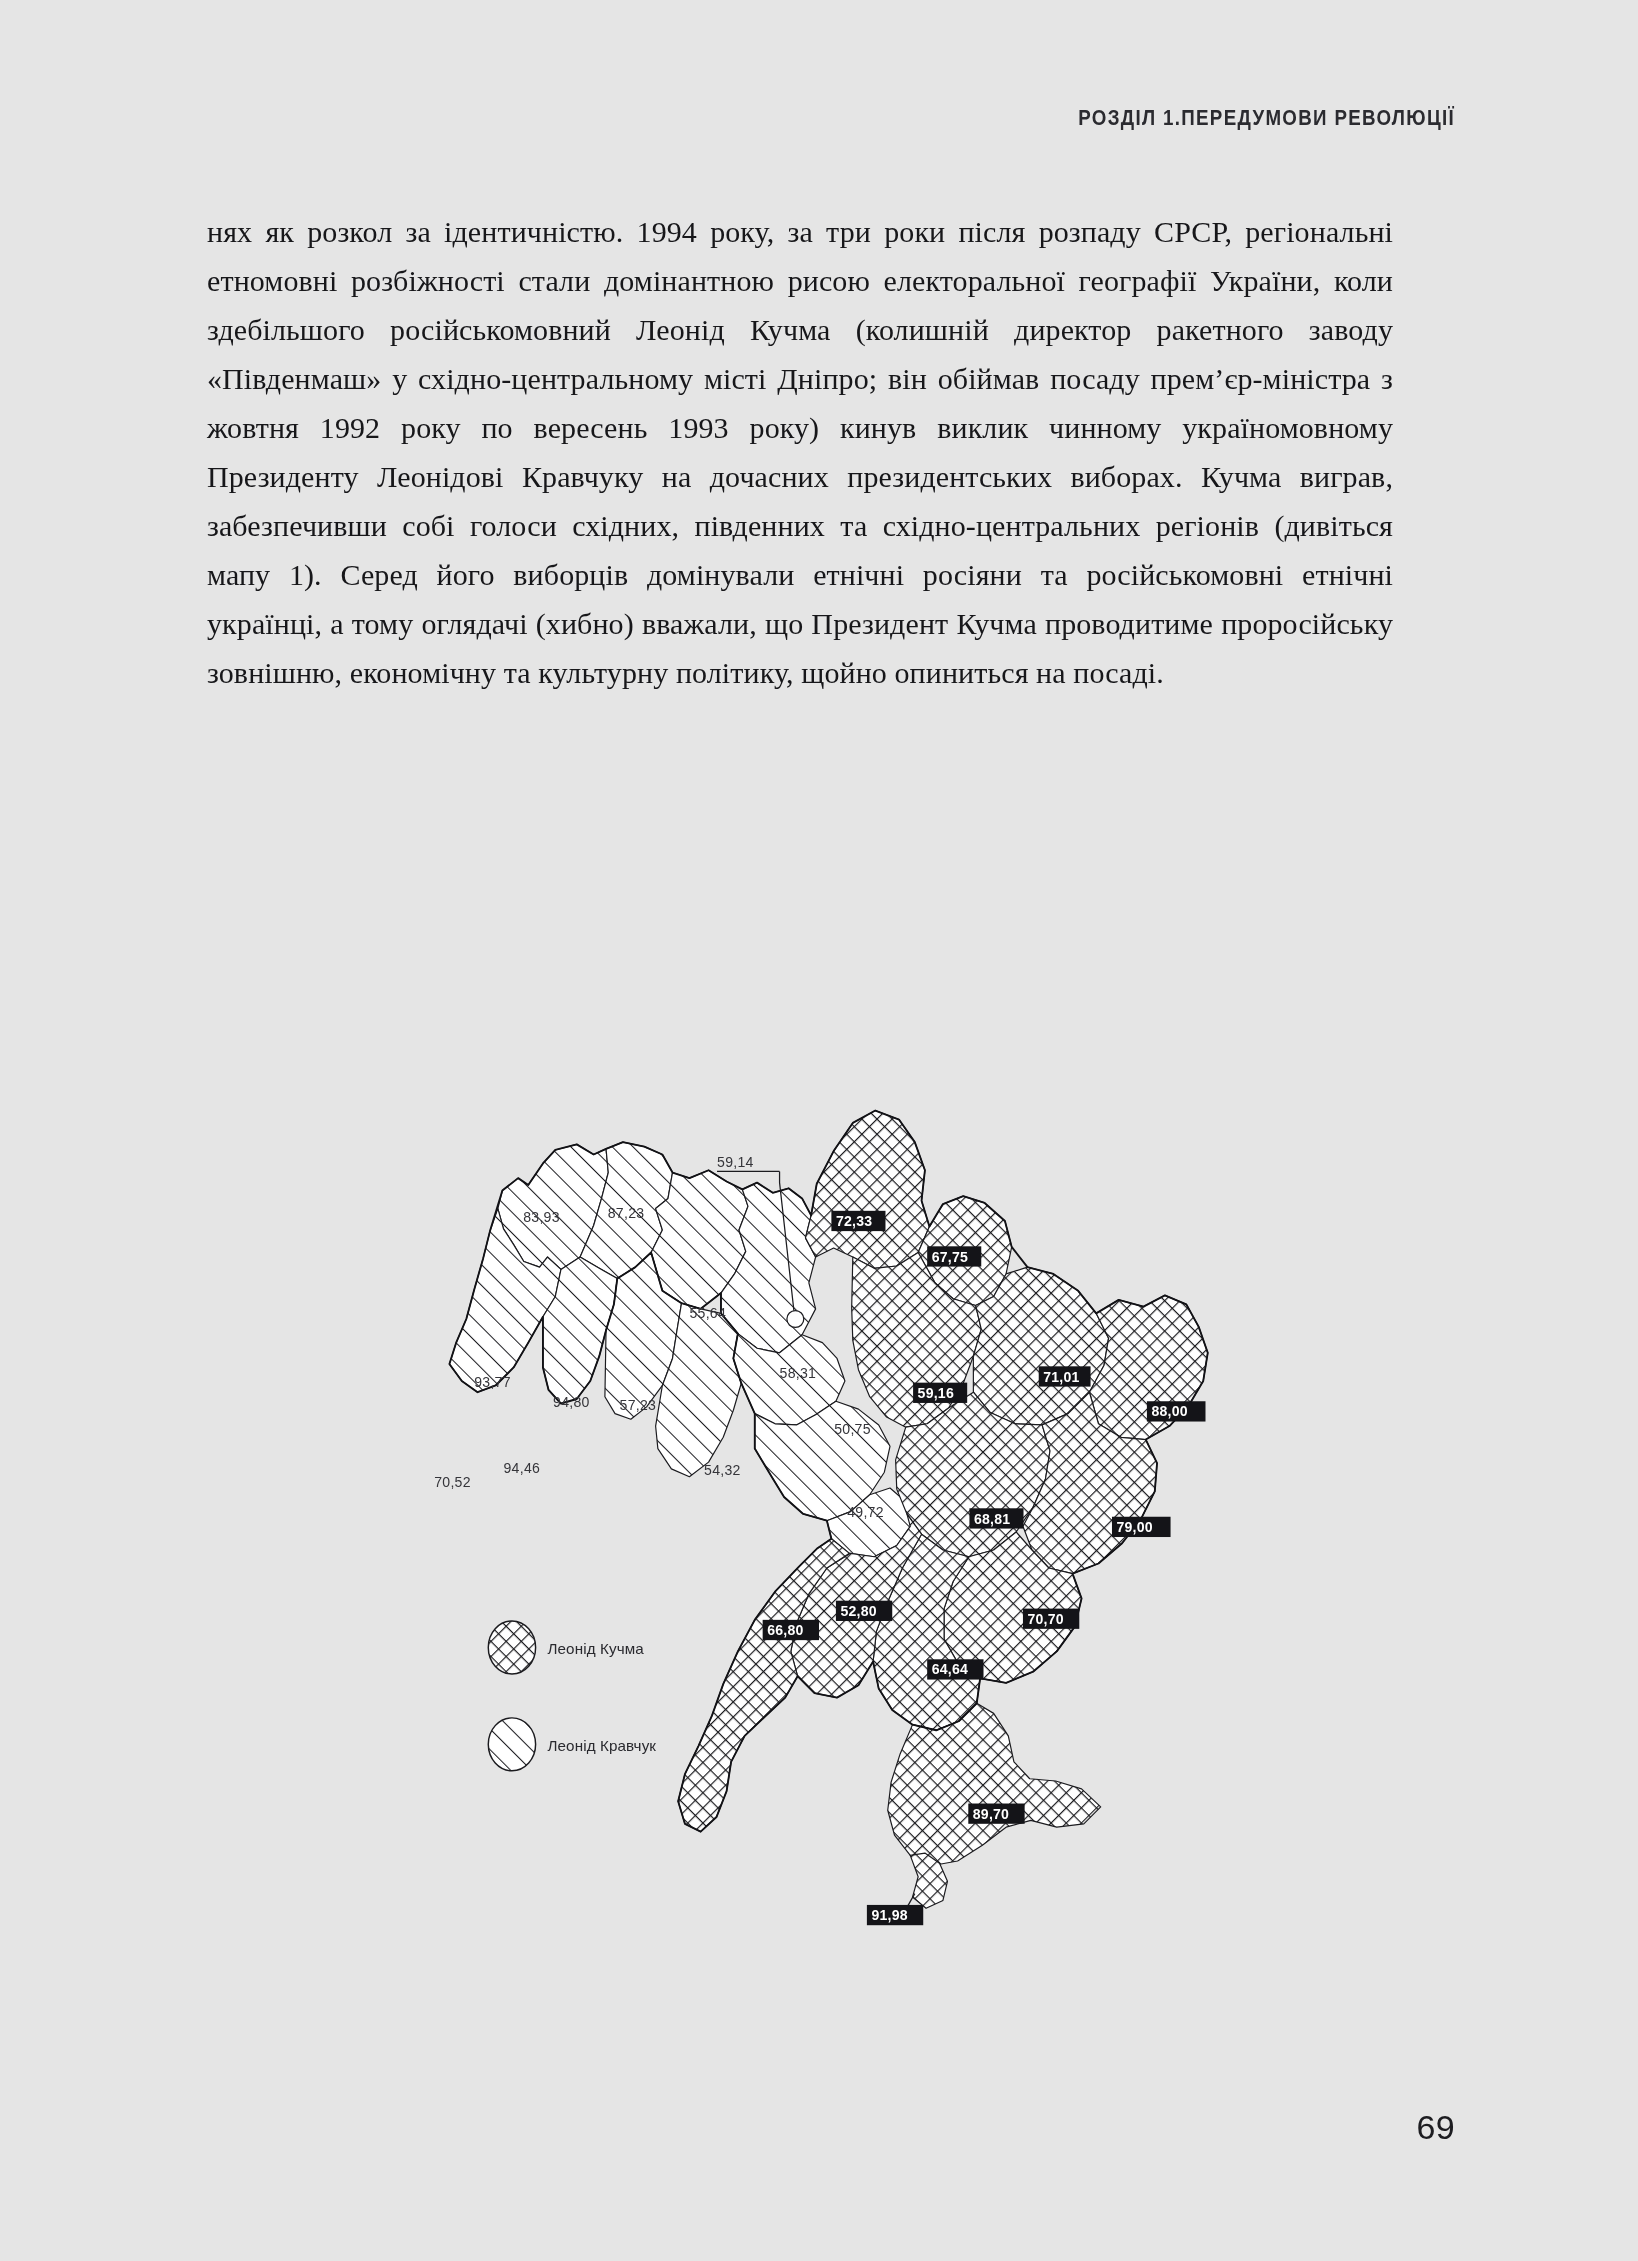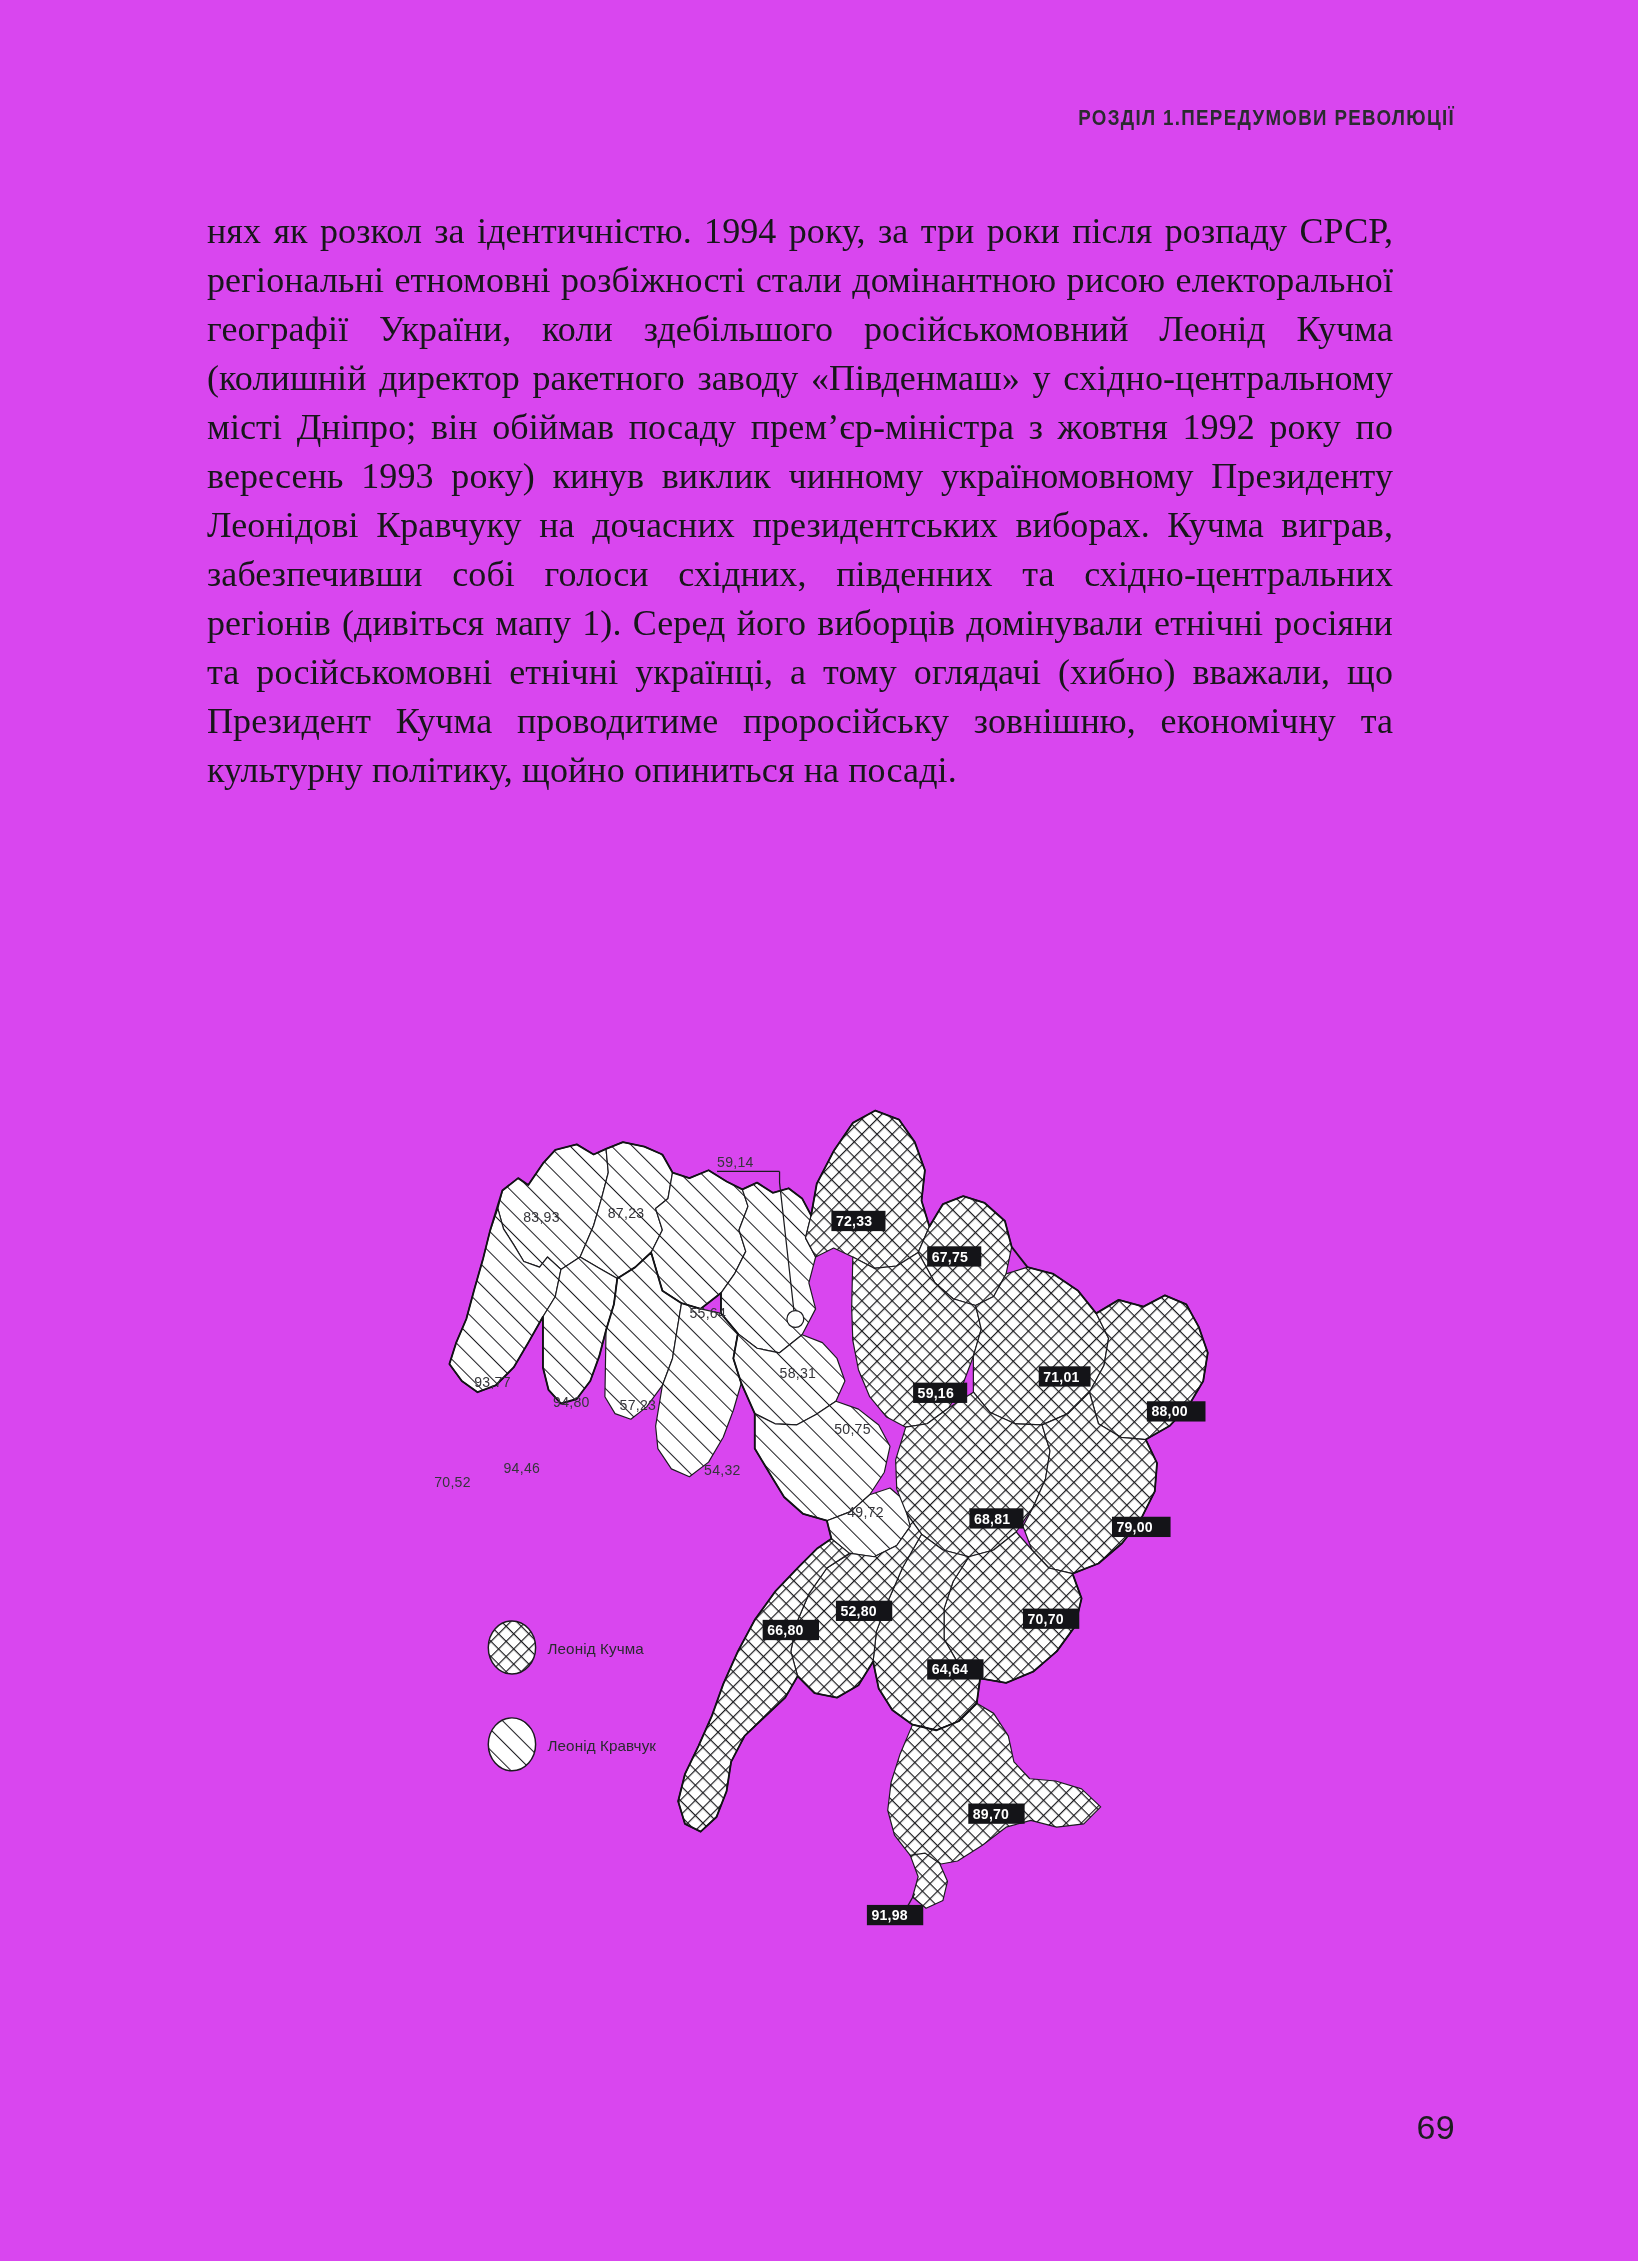--- a/index.html
+++ b/index.html
@@ -3,21 +3,21 @@
 <meta charset="utf-8">
 <title>Мапа 1</title>
 <style>
   html,body{margin:0;padding:0;background:#ffffff;}
   body{
     width:1638px;height:2261px;position:relative;
     font-family:"Liberation Serif", serif;
     color:#17171a;
     overflow:hidden;
   }
-  .page{position:absolute;inset:0;background:#d946ef;}
+  .page{position:absolute;inset:0;background:#e5e5e5;}
 
   
   .running-head{
     position:absolute;left:0;right:183px;top:106px;
     text-align:right;
     font-family:"Liberation Sans", sans-serif;
     font-size:21.3px;
     letter-spacing:1.5px;
     font-weight:600;
     color:#2b2b30;
@@ -26,21 +26,21 @@
     white-space:nowrap;
   }
 
   
   .body-col{
     position:absolute;left:207px;top:207px;width:1186px;
   }
   .body-col p{
     margin:0;
     font-family:"Liberation Serif", serif;
-    font-size:36px;
+    font-size:30px;
     line-height:49px;
     text-align:justify;
     text-align-last:left;
     letter-spacing:0.1px;
     color:#17171a;
     hyphens:manual;
   }
 
   
   .figure{

